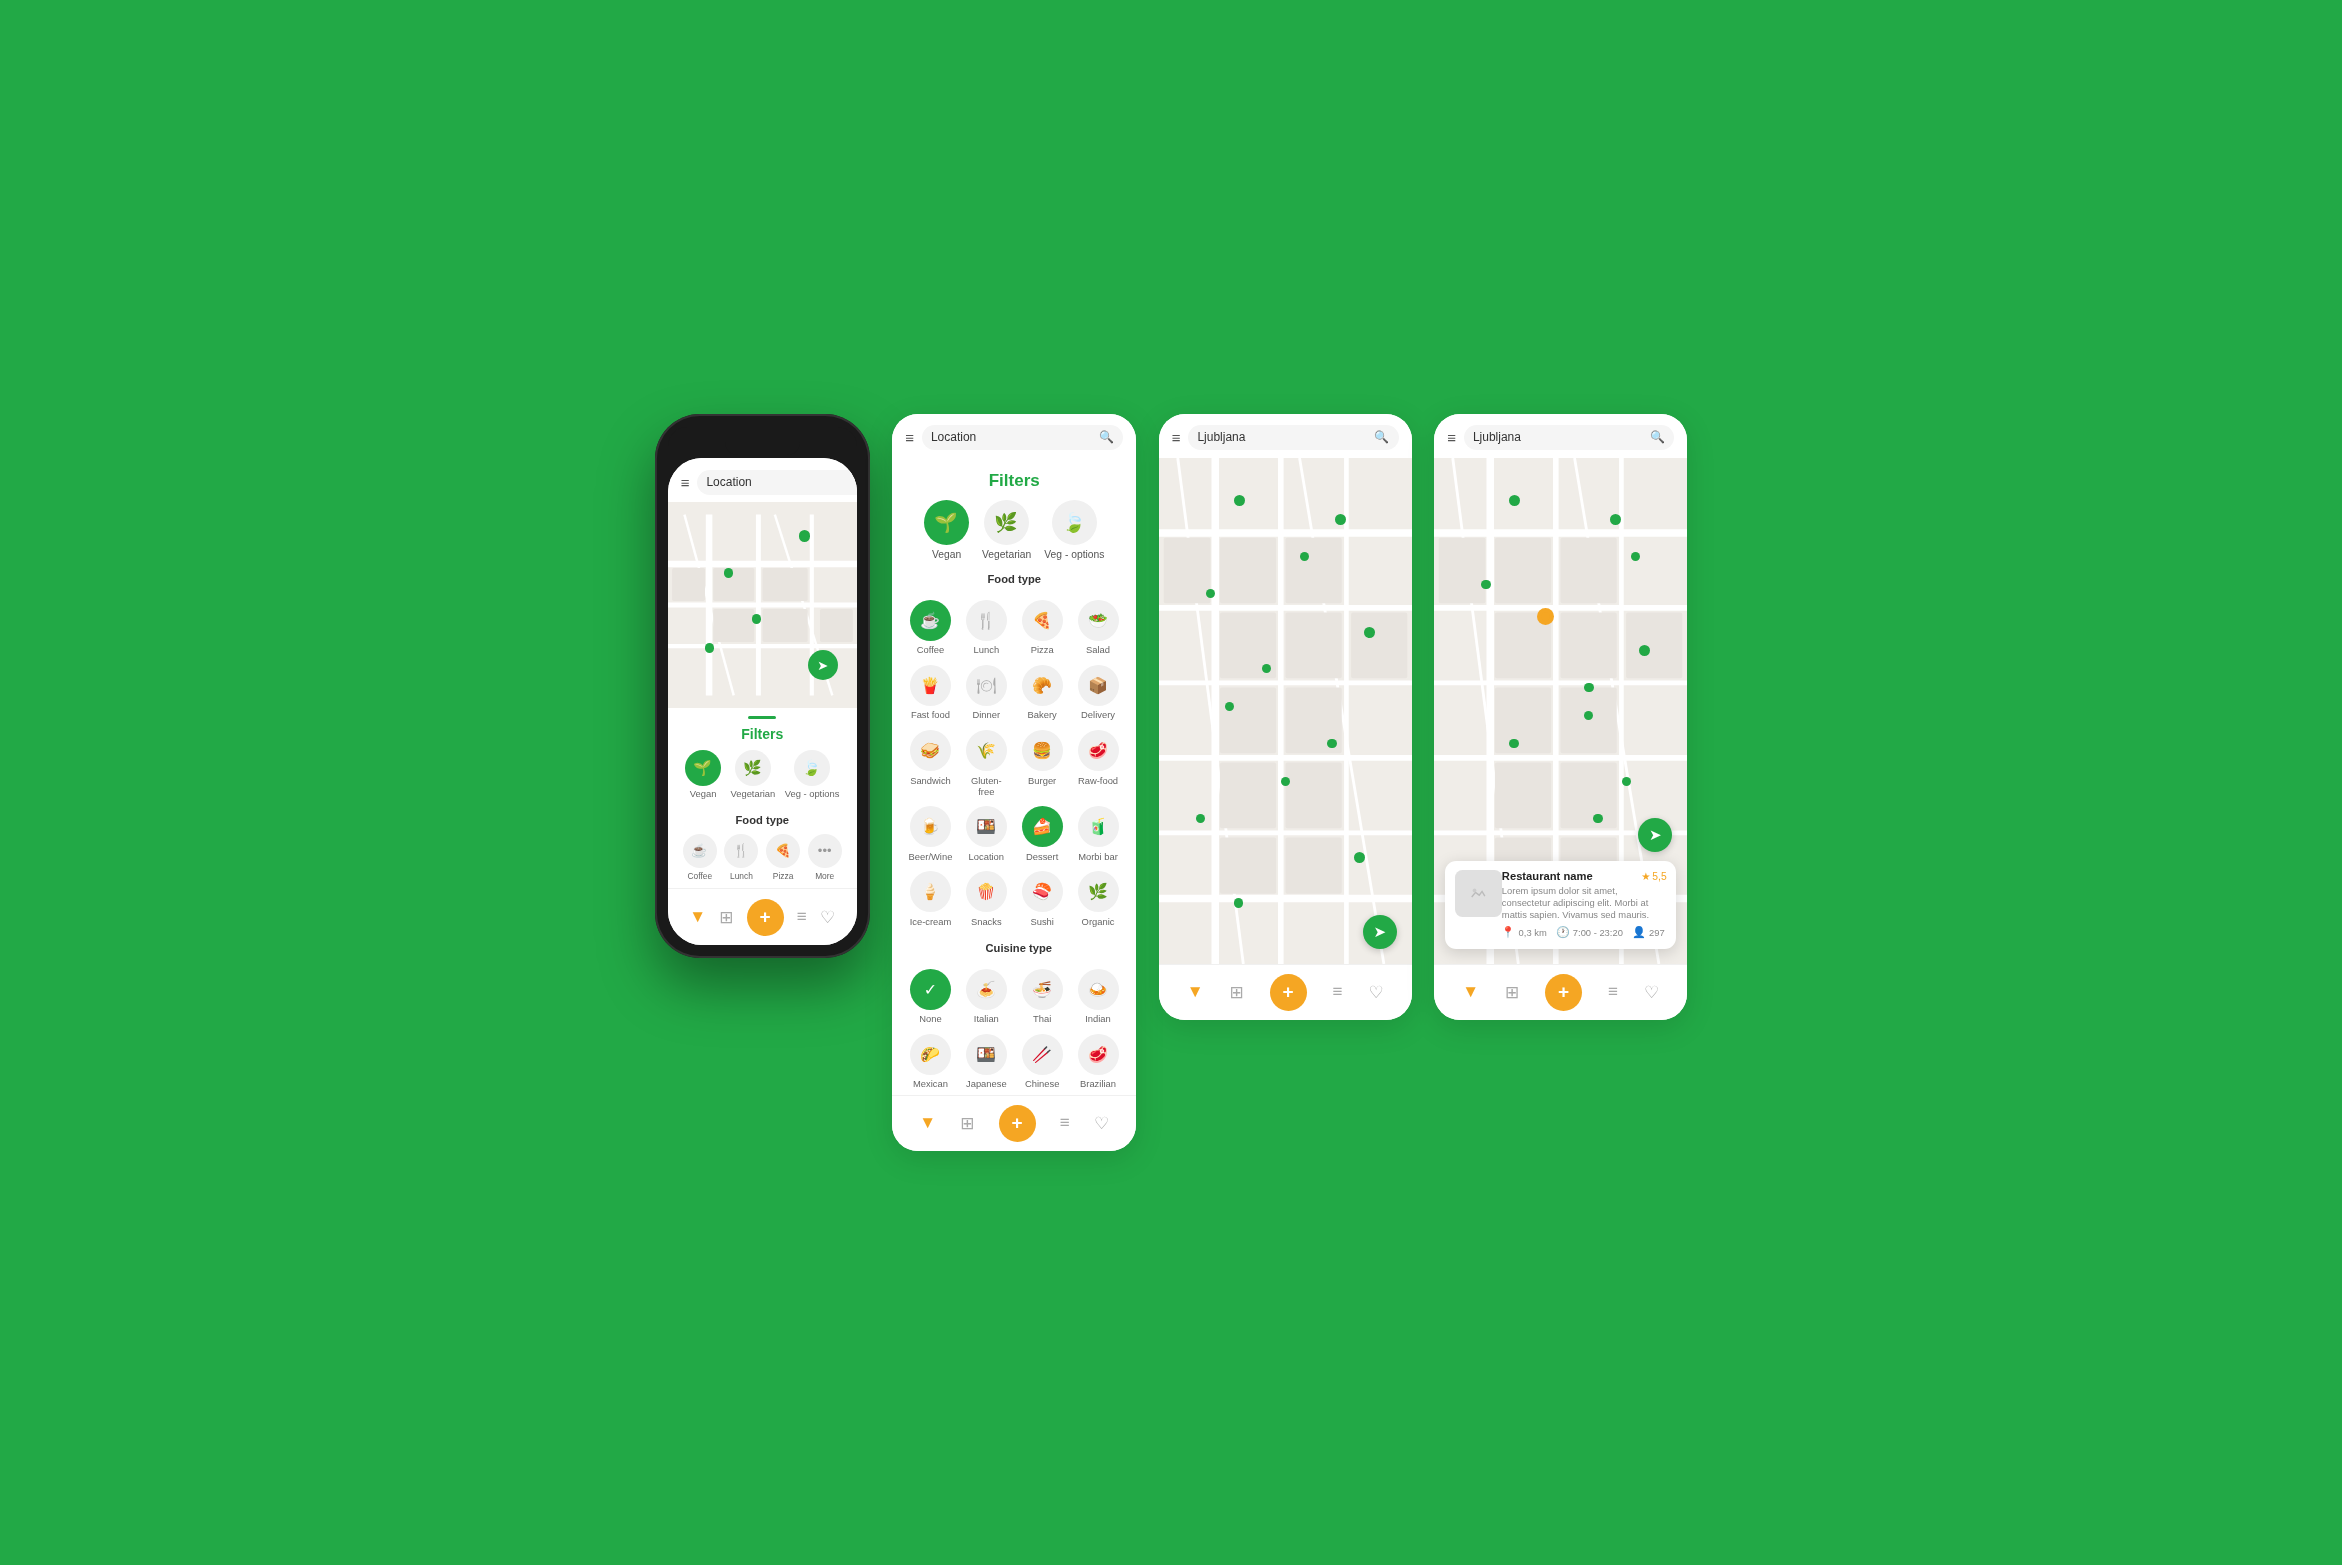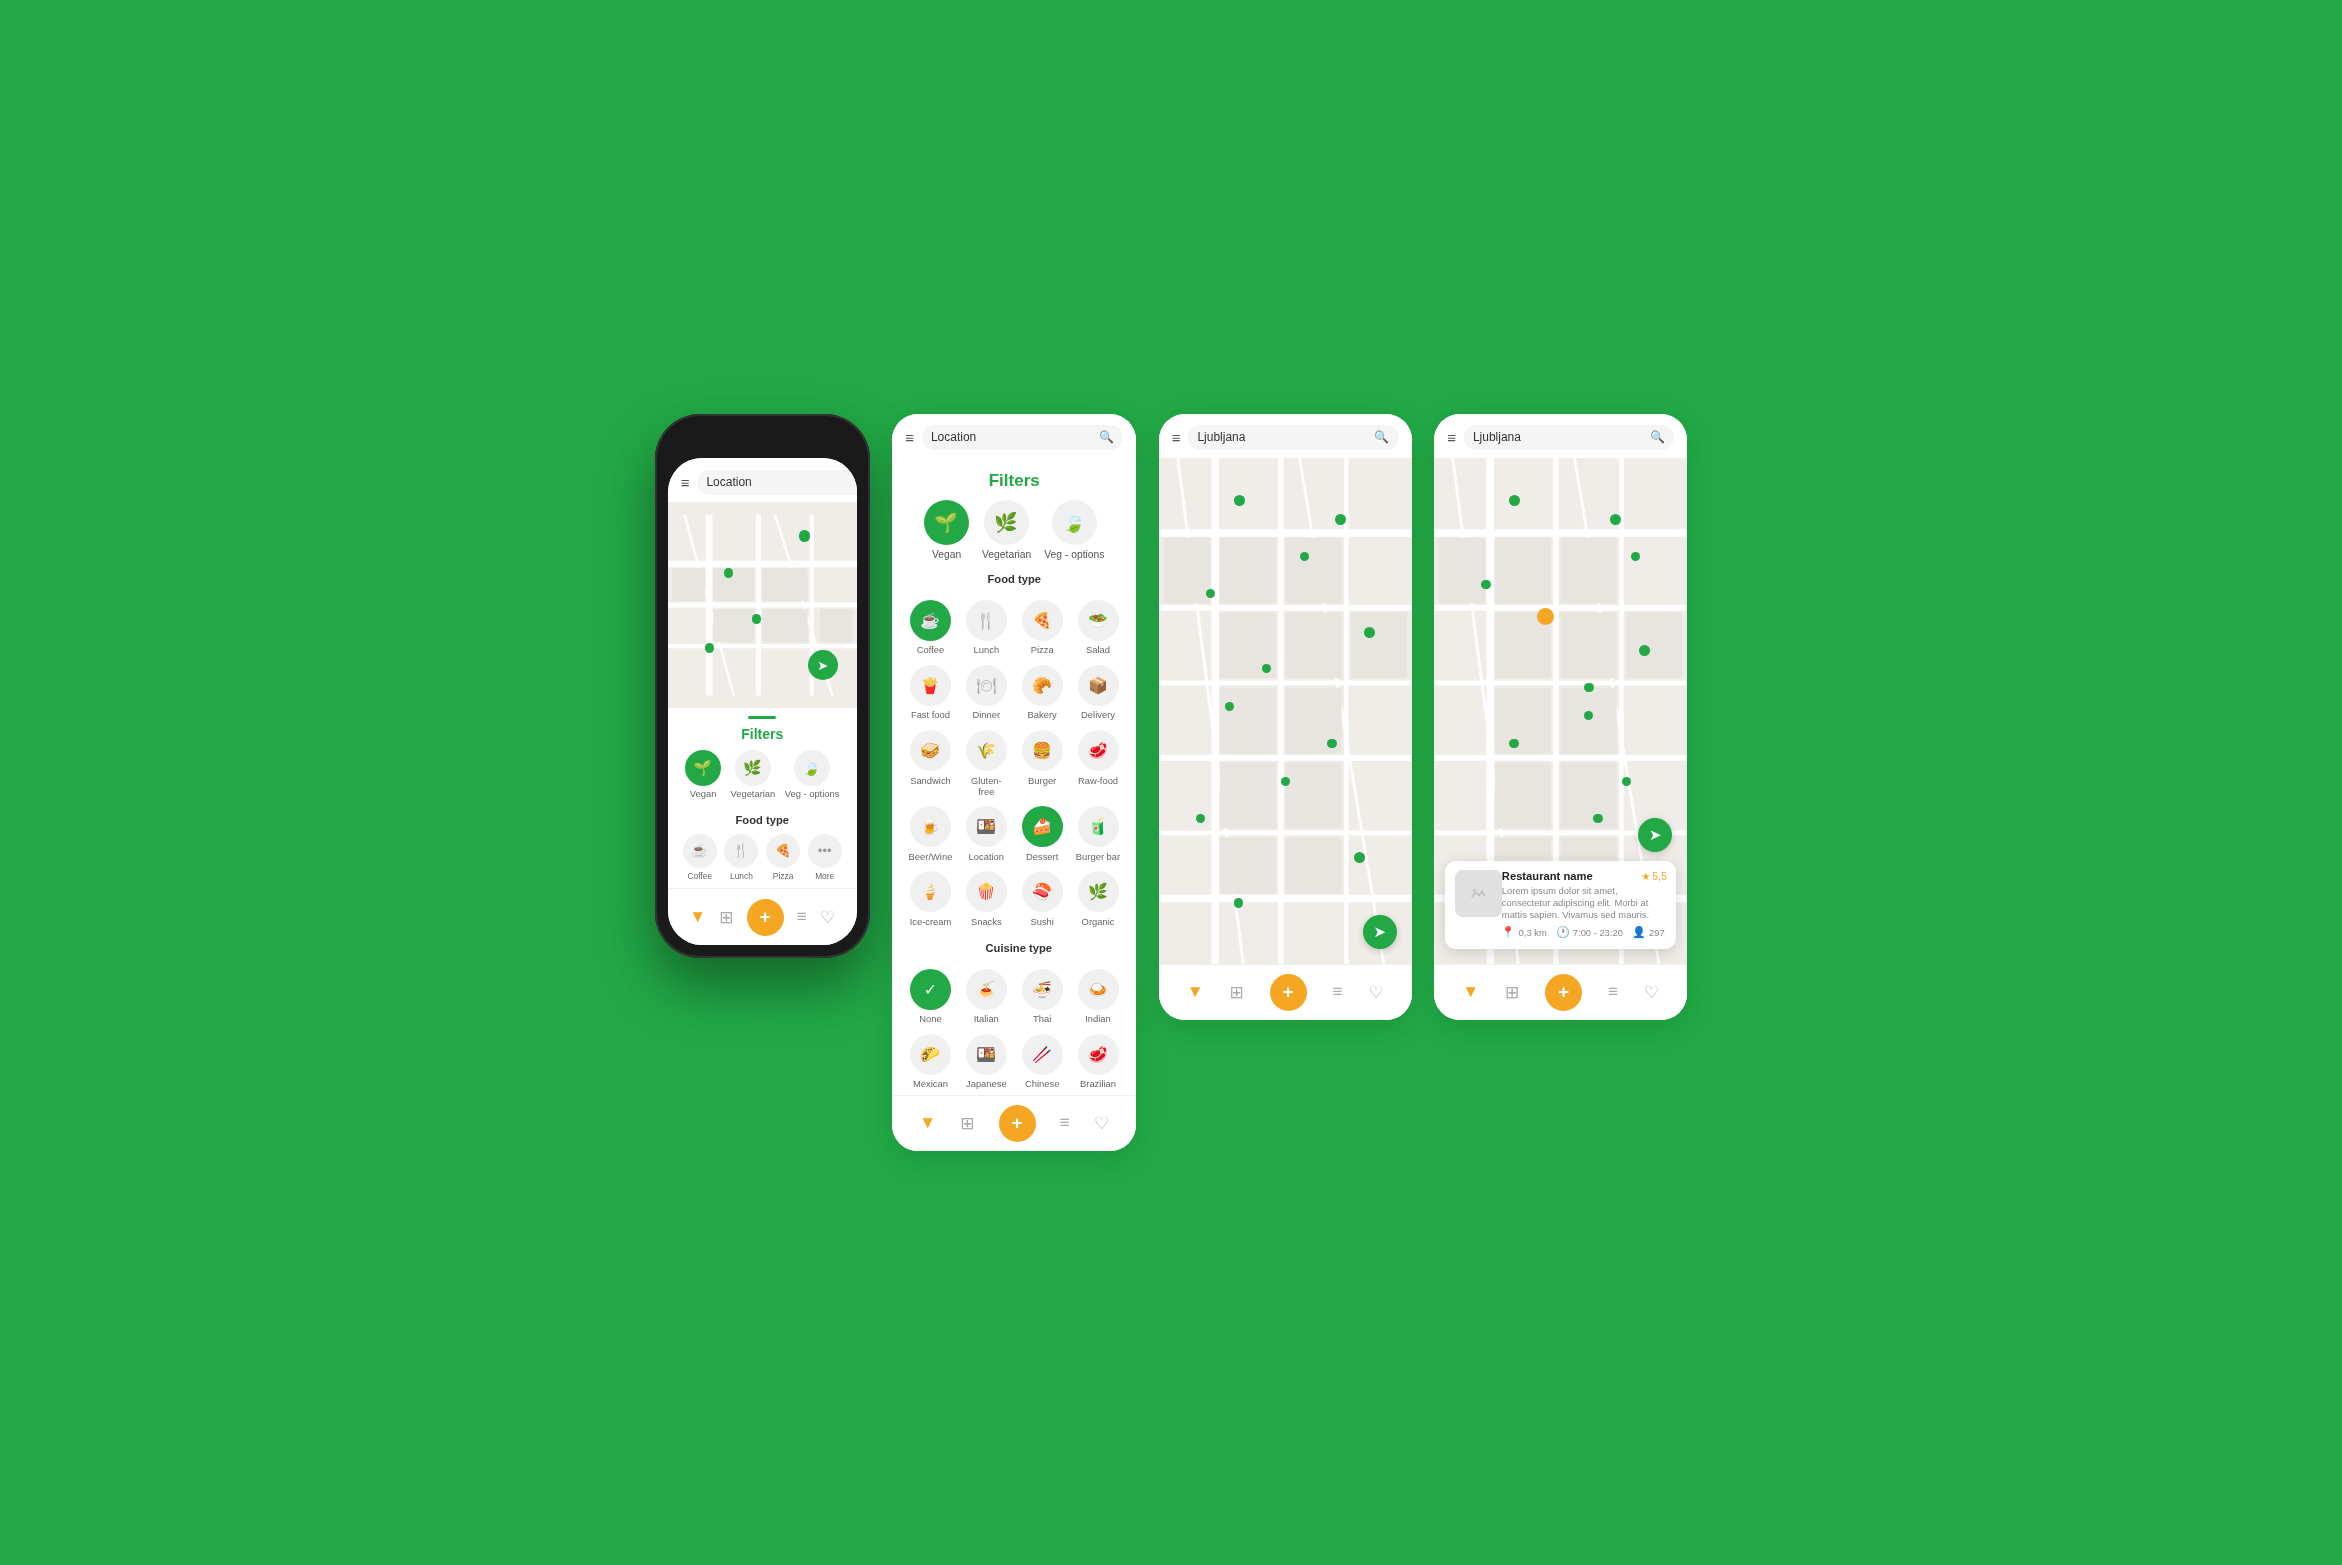--- a/index.html
+++ b/index.html
@@ -564,21 +564,21 @@
         <div class="ftype-item">
             <div class="ftype-icon">🍱</div>
             <span class="ftype-label">Location</span>
           </div>
         <div class="ftype-item">
             <div class="ftype-icon selected">🍰</div>
             <span class="ftype-label">Dessert</span>
           </div>
         <div class="ftype-item">
             <div class="ftype-icon">🧃</div>
-            <span class="ftype-label">Burger bar</span>
+            <span class="ftype-label">Morbi bar</span>
           </div>
         <div class="ftype-item">
             <div class="ftype-icon">🍦</div>
             <span class="ftype-label">Ice-cream</span>
           </div>
         <div class="ftype-item">
             <div class="ftype-icon">🍿</div>
             <span class="ftype-label">Snacks</span>
           </div>
         <div class="ftype-item">

